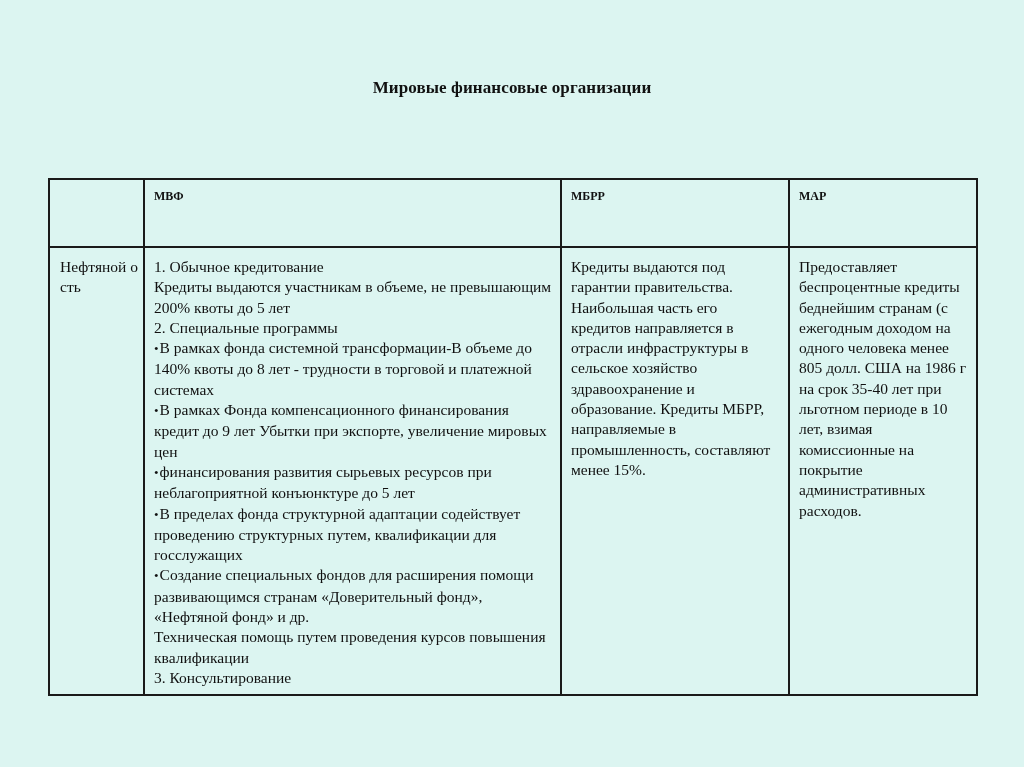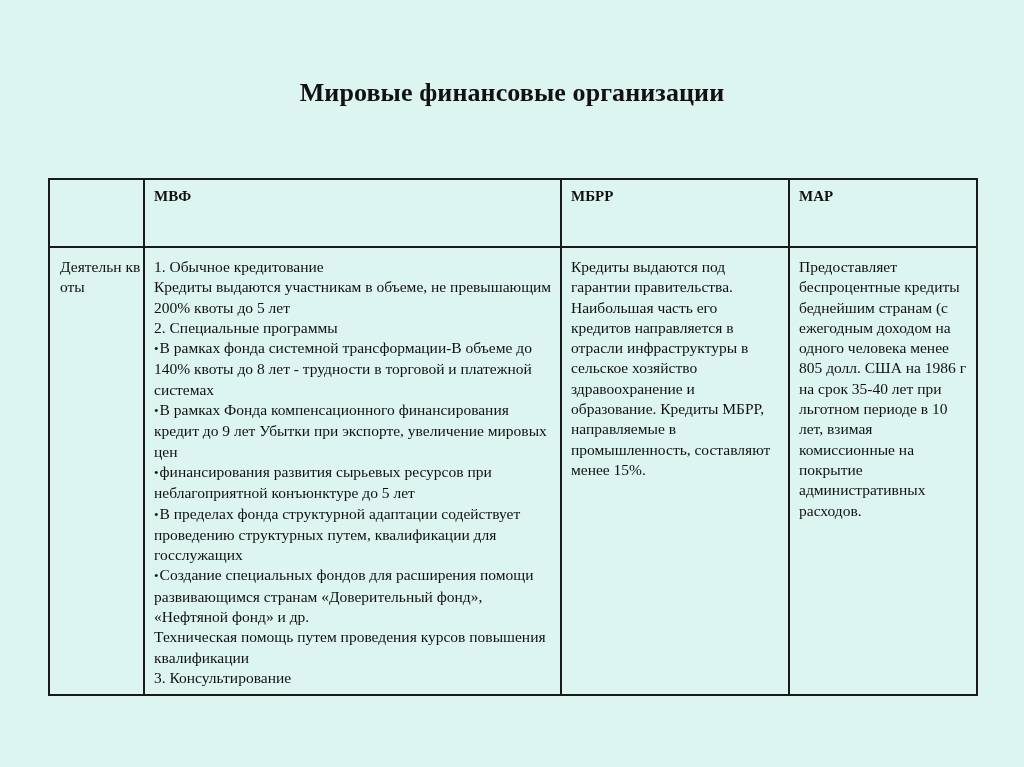--- a/index.html
+++ b/index.html
@@ -15,42 +15,42 @@
       font-family: "Liberation Serif", "DejaVu Serif", serif;
       color: #111;
     }
     .title {
       position: absolute;
       left: 0;
       width: 1024px;
       top: 78px;
       text-align: center;
       font-weight: bold;
-      font-size: 26px;
+      font-size: 17px;
       letter-spacing: 0.1px;
     }
     table.grid {
       position: absolute;
       left: 48px;
       top: 178px;
       width: 928px;
       border-collapse: collapse;
       table-layout: fixed;
     }
     table.grid td {
       border: 2px solid #1a1a1a;
       vertical-align: top;
       font-size: 15.5px;
       line-height: 20.3px;
       padding: 4px 8px 4px 9px;
     }
     tr.head td {
       height: 56px;
       font-weight: bold;
-      font-size: 15px;
+      font-size: 12px;
       padding-top: 6px;
     }
     tr.body td {
       height: 433px;
       padding-top: 9px;
     }
     .label-cell {
       padding-left: 10px !important;
       padding-right: 2px !important;
       word-break: break-all;
@@ -76,21 +76,21 @@
     <col style="width:188px">
   </colgroup>
   <tbody>
       <tr class="head">
     <td></td>
     <td>МВФ</td>
     <td>МБРР</td>
     <td>МАР</td>
   </tr>
   <tr class="body">
-    <td class="label-cell">Деятельн квоты</td>
+    <td class="label-cell">Нефтяной ость</td>
     <td>
       <span class="line"><span>1. </span><span class="b">Обычное кредитование</span></span>
       <span class="line">Кредиты выдаются участникам в объеме, не превышающим 200% квоты до 5 лет</span>
       <span class="line"><span>2. </span><span class="b">Специальные программы</span></span>
       <span class="line bullet">В рамках фонда системной трансформации-В объеме до 140% квоты до 8 лет - трудности в торговой и платежной системах</span>
       <span class="line bullet">В рамках Фонда компенсационного финансирования кредит до 9 лет Убытки при экспорте, увеличение мировых цен</span>
       <span class="line bullet">финансирования развития сырьевых ресурсов при неблагоприятной конъюнктуре до 5 лет</span>
       <span class="line bullet">В пределах фонда структурной адаптации содействует проведению структурных путем, квалификации для госслужащих</span>
       <span class="line bullet">Создание специальных фондов для расширения помощи развивающимся странам «Доверительный фонд», «Нефтяной фонд» и др.</span>
       <span class="line b">Техническая помощь путем проведения курсов повышения квалификации</span>

